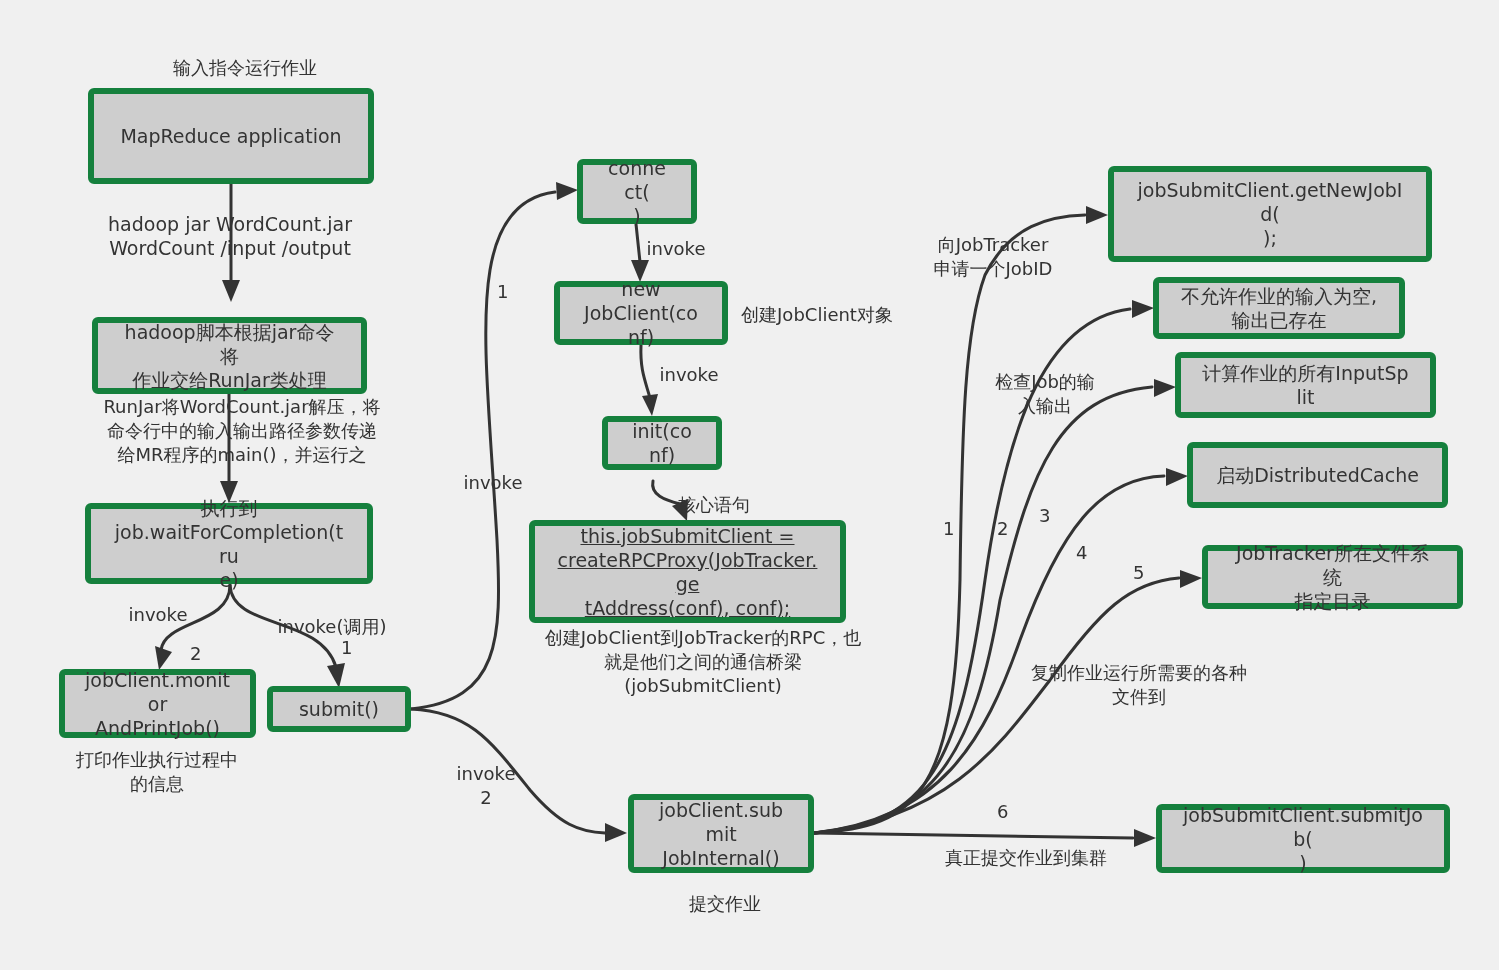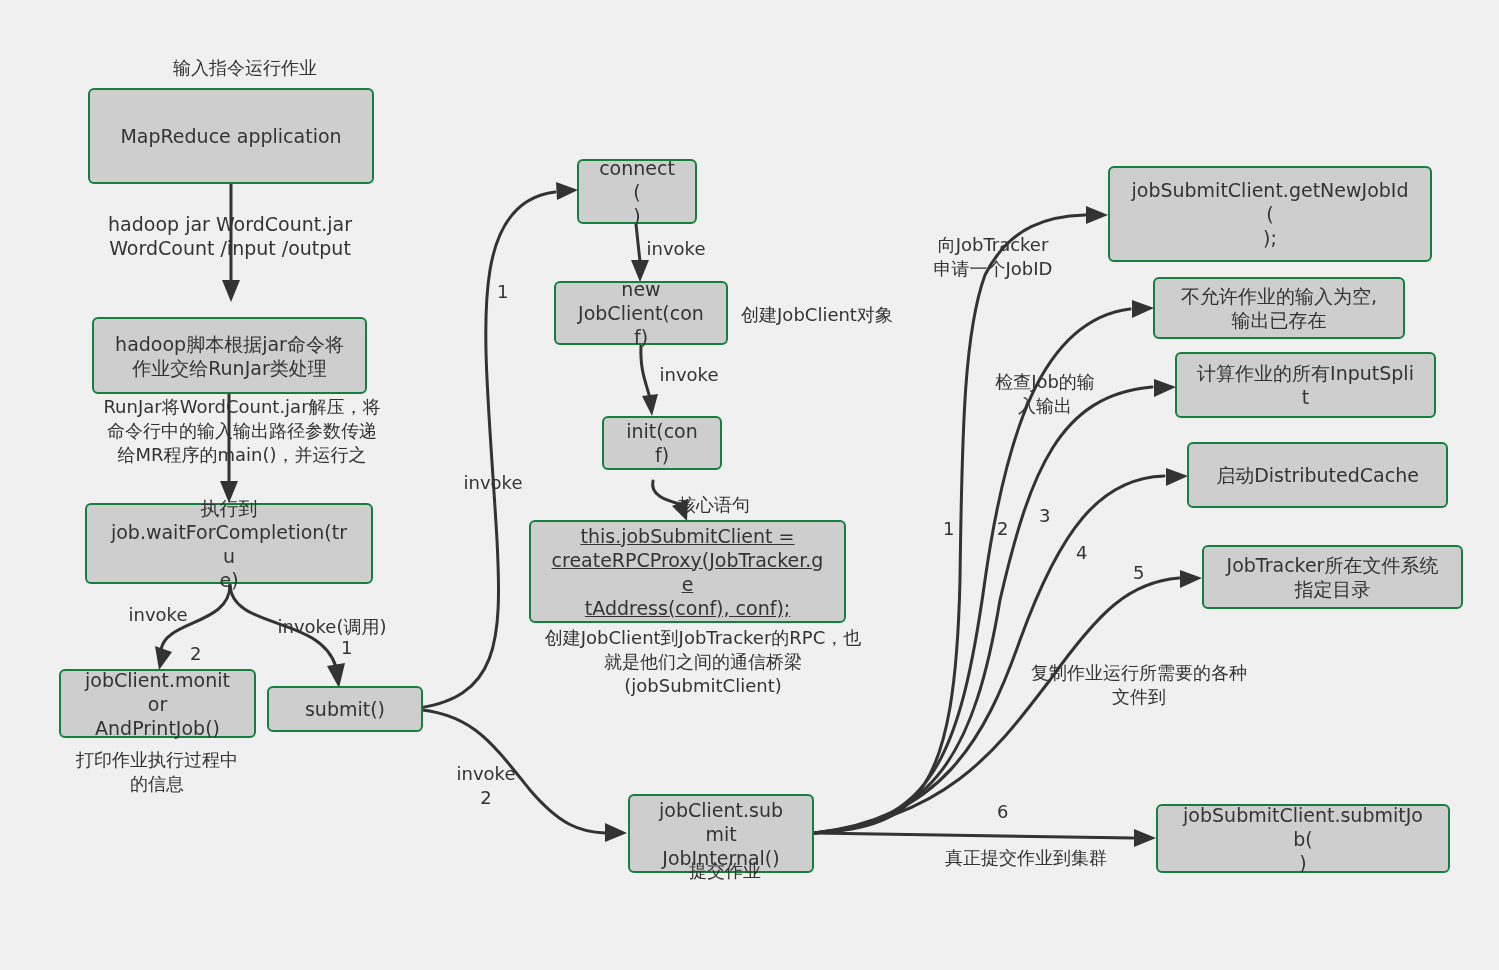--- a/index.html
+++ b/index.html
@@ -5,21 +5,21 @@
   html, body { margin:0; padding:0; }
   body {
     width:1499px; height:970px; position:relative; overflow:hidden;
     background:#f0f0f0;
     font-family:"DejaVu Sans","Liberation Sans",sans-serif;
     color:#333333;
   }
   #edges { position:absolute; left:0; top:0; width:1499px; height:970px; }
   .node {
     position:absolute; box-sizing:border-box;
-    background:#cecece; border:2px solid #15803d; border-radius:6px;
+    background:#cecece; border:6px solid #15803d; border-radius:6px;
     display:flex; align-items:center; justify-content:center;
     text-align:center; font-size:19px; line-height:24px; color:#333;
     padding:2px 20px; word-break:break-all;
   }
   .lbl {
     position:absolute; font-size:18px; line-height:24px; color:#333;
     text-align:center; white-space:pre-line;
   }
   .num { position:absolute; font-size:18px; line-height:22px; color:#333; }
 </style>
@@ -70,21 +70,21 @@
 <div class="lbl" style="left:150px; top:56px; width:190px;">输入指令运行作业</div>
 
 <div class="node" style="left:88px; top:88px; width:286px; height:96px; white-space:pre-line;"><span>MapReduce application</span></div>
 <div class="node" style="left:92px; top:302px; width:275px; height:77px; white-space:pre-line;margin-top:15px;"><span>hadoop脚本根据jar命令将
 作业交给RunJar类处理</span></div>
 <div class="node" style="left:85px; top:503px; width:288px; height:81px; white-space:pre-line;"><span>执行到
 job.waitForCompletion(tru
 e)</span></div>
 <div class="node" style="left:59px; top:669px; width:197px; height:69px; white-space:pre-line;"><span>jobClient.monitor
 AndPrintJob()</span></div>
-<div class="node" style="left:267px; top:686px; width:156px; height:46px; white-space:pre-line;"><span>submit()</span></div>
+<div class="node" style="left:267px; top:686px; width:144px; height:46px; white-space:pre-line;"><span>submit()</span></div>
 
 <div class="node" style="left:577px; top:159px; width:120px; height:65px; white-space:pre-line;"><span>connect(
 )</span></div>
 <div class="node" style="left:554px; top:281px; width:174px; height:64px; white-space:pre-line;"><span>new
 JobClient(conf)</span></div>
 <div class="node" style="left:592px; top:416px; width:120px; height:54px; white-space:pre-line;margin-left:10px;"><span>init(conf)</span></div>
 <div class="node" style="left:529px; top:520px; width:317px; height:103px; white-space:pre-line;text-decoration:underline;"><span>this.jobSubmitClient =
 createRPCProxy(JobTracker.ge
 tAddress(conf), conf);</span></div>
 <div class="node" style="left:628px; top:794px; width:186px; height:79px; white-space:pre-line;"><span>jobClient.submit
@@ -117,21 +117,21 @@
 <div class="lbl" style="left:458px; top:471px; width:70px;">invoke</div>
 <div class="lbl" style="left:450px; top:762px; width:72px;">invoke
 2</div>
 <div class="lbl" style="left:640px; top:237px; width:72px;">invoke</div>
 <div class="lbl" style="left:732px; top:303px; width:170px;">创建JobClient对象</div>
 <div class="lbl" style="left:653px; top:363px; width:72px;">invoke</div>
 <div class="lbl" style="left:672px; top:481px; width:84px;margin-top:12px;">核心语句</div>
 <div class="lbl" style="left:528px; top:626px; width:350px;">创建JobClient到JobTracker的RPC，也
 就是他们之间的通信桥梁
 (jobSubmitClient)</div>
-<div class="lbl" style="left:680px; top:860px; width:90px;font-family:Liberation Mono, monospace;">提交作业</div>
+<div class="lbl" style="left:680px; top:892px; width:90px;">提交作业</div>
 
 <div class="lbl" style="left:923px; top:233px; width:140px;">向JobTracker
 申请一个JobID</div>
 <div class="lbl" style="left:983px; top:370px; width:124px;">检查Job的输
 入输出</div>
 <div class="num" style="left:943px; top:518px;">1</div>
 <div class="num" style="left:997px; top:518px;">2</div>
 <div class="num" style="left:1039px; top:505px;">3</div>
 <div class="num" style="left:1076px; top:542px;">4</div>
 <div class="num" style="left:1133px; top:562px;">5</div>

